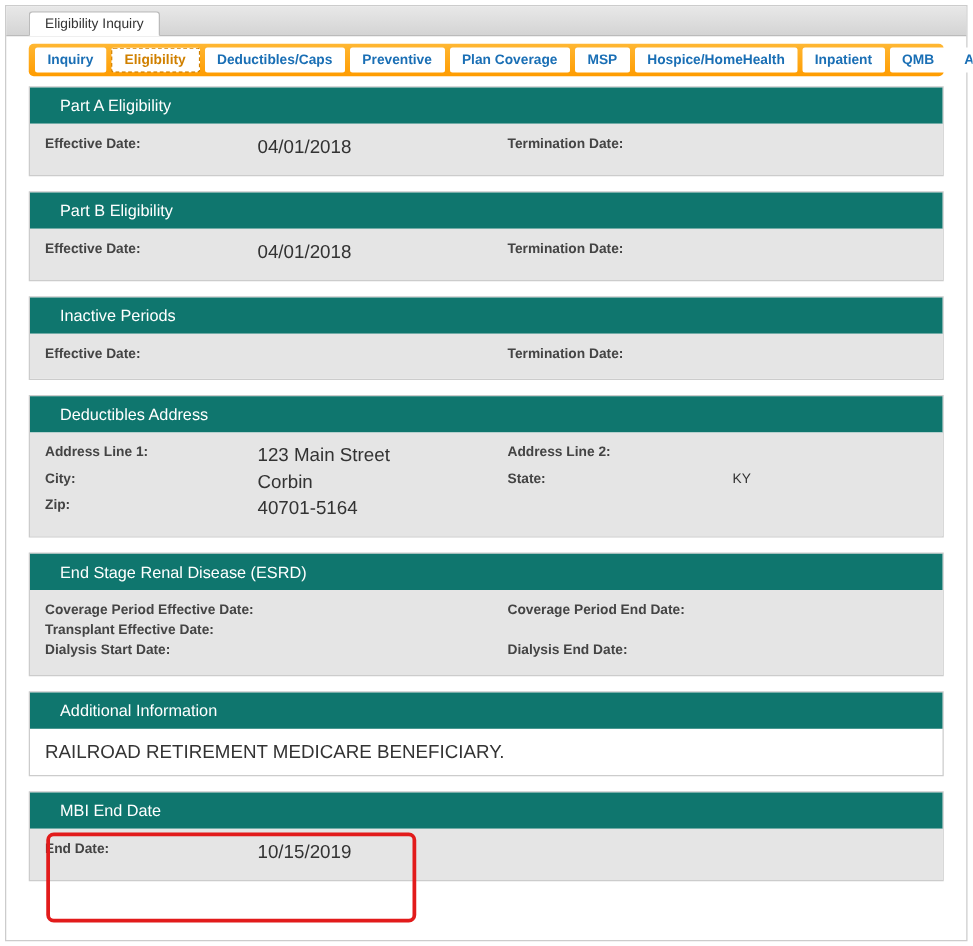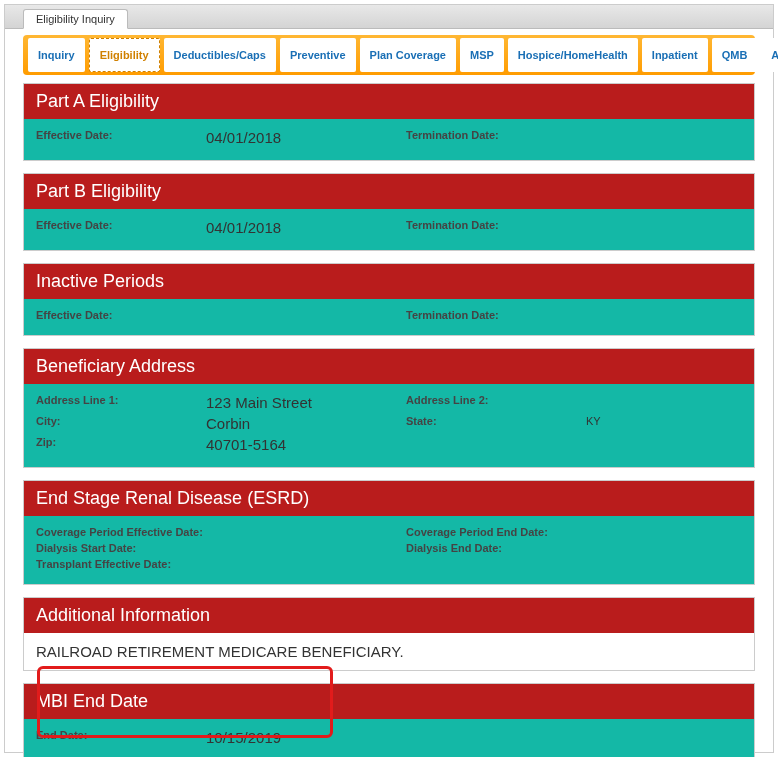--- a/index.html
+++ b/index.html
@@ -52,21 +52,21 @@
   .dob-label { margin-left: 120px; font-weight: bold; color:#333;}
   .dob-val { margin-left: 18px; font-weight: bold; }
   .dod-label { margin-left: 40px; font-weight: bold; }
   .nav-tabs {
     display: flex;
     background: linear-gradient(to bottom,#ffb733,#ff9c00);
     border-radius: 4px;
     padding: 3px 3px;
     align-items: stretch;
     margin: 2px 0 8px 0;
-    height: 40px;
+    height: 26px;
   }
   .nav-tab {
     background: #fff;
     margin: 0 2px;
     padding: 0 10px;
     display: flex;
     align-items: center;
     font-size: 11px;
     font-weight: bold;
     color: #1a6fb5;
@@ -76,27 +76,27 @@
   }
   .nav-tab.active {
     border: 1px dashed #d08000;
     color: #d08000;
   }
   .section {
     margin-bottom: 12px;
     border: 1px solid #ccc;
   }
   .section-header {
-    background: #b91c1c;
+    background: #0f766e;
     color: #fff;
-    padding: 7px 12px;
-    font-size: 18px;
+    padding: 7px 24px;
+    font-size: 13px;
   }
   .section-body {
-    background: #14b8a6;
+    background: #e5e5e5;
     padding: 10px 12px;
   }
   .row2 {
     display: flex;
     margin-bottom: 4px;
   }
   .c-label1 { width: 170px; font-weight: bold; font-size: 11px; color: #444;}
   .c-val1   { width: 200px; font-size: 15px; color: #333;}
   .c-label2 { width: 180px; font-weight: bold; font-size: 11px; color: #444;}
   .c-val2   { flex:1; font-size: 11px; color: #333;}
@@ -164,21 +164,21 @@
       <div class="row2">
         <div class="c-label1">Effective Date:</div>
         <div class="c-val1"></div>
         <div class="c-label2">Termination Date:</div>
         <div class="c-val2"></div>
       </div>
     </div>
   </div>
 
   <div class="section">
-    <div class="section-header">Beneficiary Address</div>
+    <div class="section-header">Deductibles Address</div>
     <div class="section-body">
       <div class="row2">
         <div class="c-label1">Address Line 1:</div>
         <div class="c-val1">123 Main Street</div>
         <div class="c-label2">Address Line 2:</div>
         <div class="c-val2"></div>
       </div>
       <div class="row2">
         <div class="c-label1">City:</div>
         <div class="c-val1">Corbin</div>
@@ -195,29 +195,29 @@
   <div class="section">
     <div class="section-header">End Stage Renal Disease (ESRD)</div>
     <div class="section-body">
       <div class="row2">
         <div class="c-label1" style="width:200px">Coverage Period Effective Date:</div>
         <div class="c-val1" style="width:170px"></div>
         <div class="c-label2">Coverage Period End Date:</div>
         <div class="c-val2"></div>
       </div>
       <div class="row2">
+        <div class="c-label1" style="width:200px">Transplant Effective Date:</div>
+        <div class="c-val1"></div>
+      </div>
+      <div class="row2">
         <div class="c-label1" style="width:200px">Dialysis Start Date:</div>
         <div class="c-val1" style="width:170px"></div>
         <div class="c-label2">Dialysis End Date:</div>
         <div class="c-val2"></div>
       </div>
-      <div class="row2">
-        <div class="c-label1" style="width:200px">Transplant Effective Date:</div>
-        <div class="c-val1"></div>
-      </div>
     </div>
   </div>
 
   <div class="section">
     <div class="section-header">Additional Information</div>
     <div class="additional-body">RAILROAD RETIREMENT MEDICARE BENEFICIARY.</div>
   </div>
 
   <div class="section" style="margin-bottom:3px">
     <div class="section-header">MBI End Date</div>

